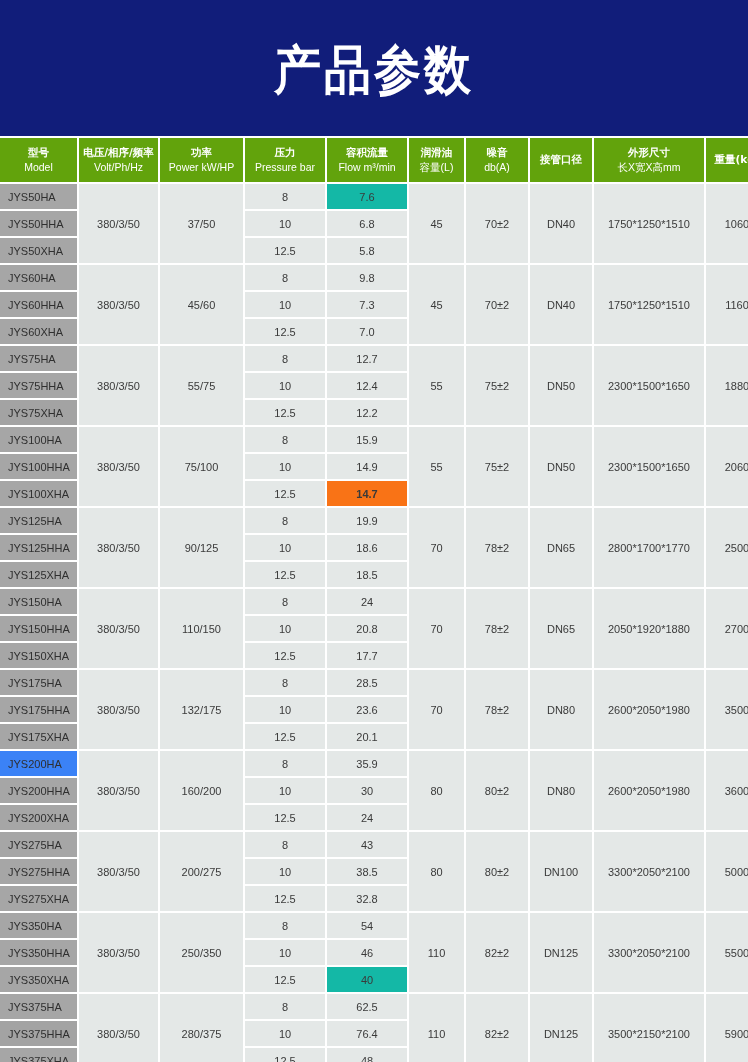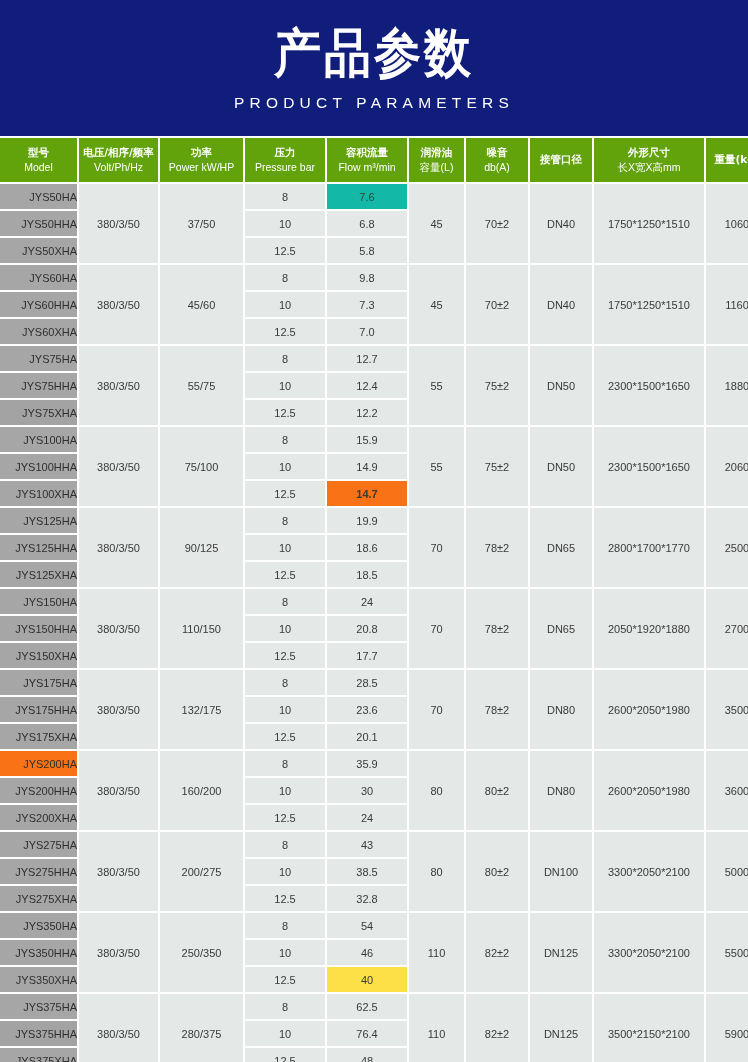--- a/index.html
+++ b/index.html
@@ -79,34 +79,33 @@
     font-size: 11px;
     text-align: center;
     vertical-align: middle;
     height: 25px;
     padding: 0;
     font-family: "Liberation Sans", sans-serif;
   }
   table.params td.model {
     background: #a6a6a6;
     color: #2f2f2f;
-    text-align: right;
+    text-align: left;
     padding-left: 8px;
     font-size: 11px;
   }
   table.params td.spanned { background: #e4e8e7; }
 </style>
 </head>
 <body>
 
 <div id="page">
 
   <div class="banner" style="background: rgb(17, 29, 122);">
     <div class="banner-cn">产品参数</div>
-    <div class="banner-en">PRODUCT PARAMETERS</div>
   </div>
 
   <div class="table-wrap">
     <table class="params">
       <colgroup>
         <col style="width:77px">
         <col style="width:79px">
         <col style="width:83px">
         <col style="width:80px">
         <col style="width:80px">
@@ -307,21 +306,21 @@
             <td class="model" style="background: rgb(166, 166, 166);">JYS175HHA</td>
             <td style="background: rgb(228, 232, 231);">10</td>
             <td style="background: rgb(228, 232, 231);">23.6</td>
           </tr>
           <tr>
             <td class="model" style="background: rgb(166, 166, 166);">JYS175XHA</td>
             <td style="background: rgb(228, 232, 231);">12.5</td>
             <td style="background: rgb(228, 232, 231);">20.1</td>
           </tr>
           <tr>
-            <td class="model" style="background: #f97316; margin-left: 7px;">JYS200HA</td>
+            <td class="model" style="background: #3b82f6; margin-left: 7px;">JYS200HA</td>
             <td class="spanned" rowspan="3" style="background: rgb(228, 232, 231);">380/3/50</td>
             <td class="spanned" rowspan="3" style="background: rgb(228, 232, 231);">160/200</td>
             <td style="background: rgb(228, 232, 231);">8</td>
             <td style="background: rgb(228, 232, 231);">35.9</td>
             <td class="spanned" rowspan="3" style="background: rgb(228, 232, 231);">80</td>
             <td class="spanned" rowspan="3" style="background: rgb(228, 232, 231);">80±2</td>
             <td class="spanned" rowspan="3" style="background: rgb(228, 232, 231);">DN80</td>
             <td class="spanned" rowspan="3" style="background: rgb(228, 232, 231);">2600*2050*1980</td>
             <td class="spanned" rowspan="3" style="background: rgb(228, 232, 231);">3600</td>
           </tr>
@@ -370,21 +369,21 @@
             <td class="spanned" rowspan="3" style="background: rgb(228, 232, 231);">5500</td>
           </tr>
           <tr>
             <td class="model" style="background: rgb(166, 166, 166);">JYS350HHA</td>
             <td style="background: rgb(228, 232, 231);">10</td>
             <td style="background: rgb(228, 232, 231);">46</td>
           </tr>
           <tr>
             <td class="model" style="background: rgb(166, 166, 166);">JYS350XHA</td>
             <td style="background: rgb(228, 232, 231);">12.5</td>
-            <td style="background: #fde047; text-align: center;">40</td>
+            <td style="background: #14b8a6; text-align: center;">40</td>
           </tr>
           <tr>
             <td class="model" style="background: rgb(166, 166, 166);">JYS375HA</td>
             <td class="spanned" rowspan="3" style="background: rgb(228, 232, 231);">380/3/50</td>
             <td class="spanned" rowspan="3" style="background: rgb(228, 232, 231);">280/375</td>
             <td style="background: rgb(228, 232, 231);">8</td>
             <td style="background: rgb(228, 232, 231);">62.5</td>
             <td class="spanned" rowspan="3" style="background: rgb(228, 232, 231);">110</td>
             <td class="spanned" rowspan="3" style="background: rgb(228, 232, 231);">82±2</td>
             <td class="spanned" rowspan="3" style="background: rgb(228, 232, 231);">DN125</td>

